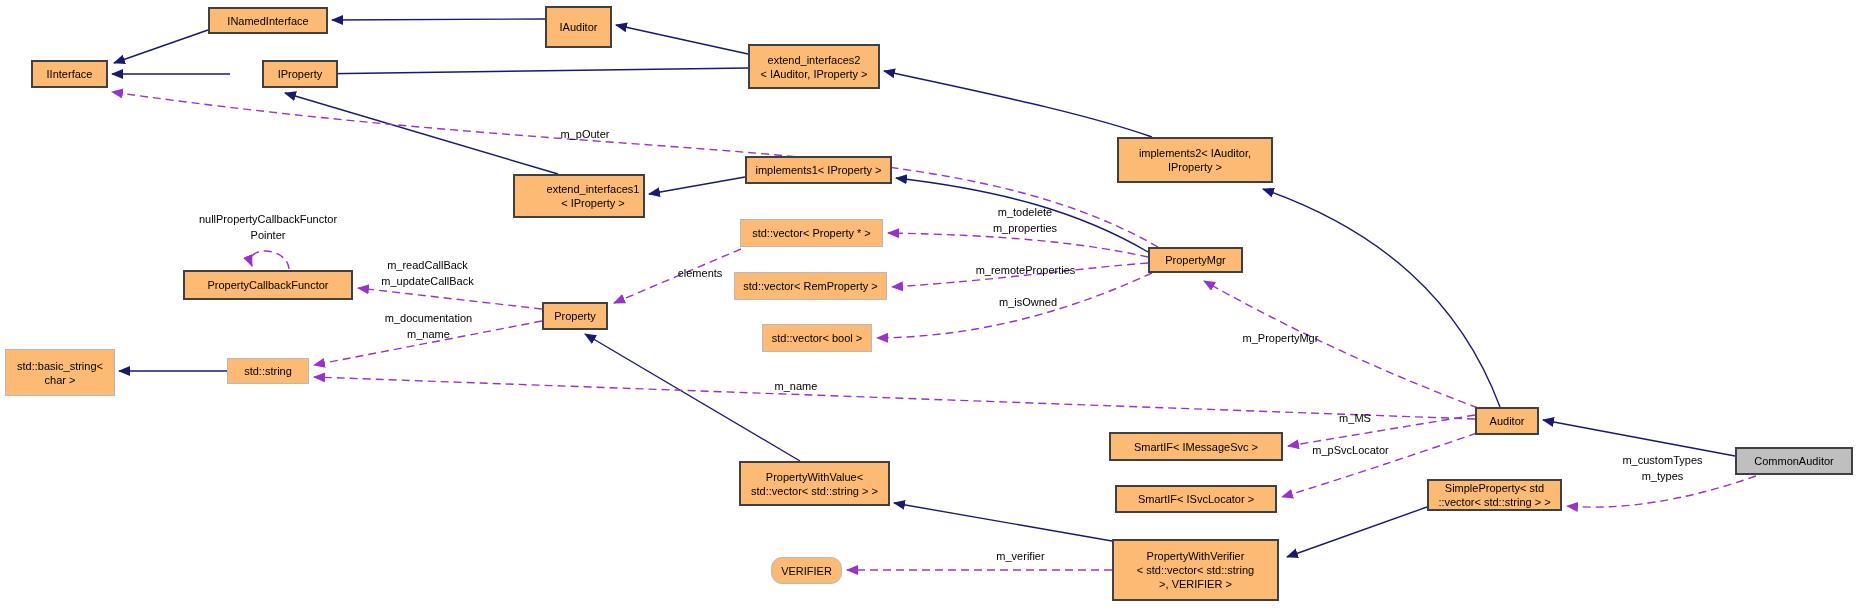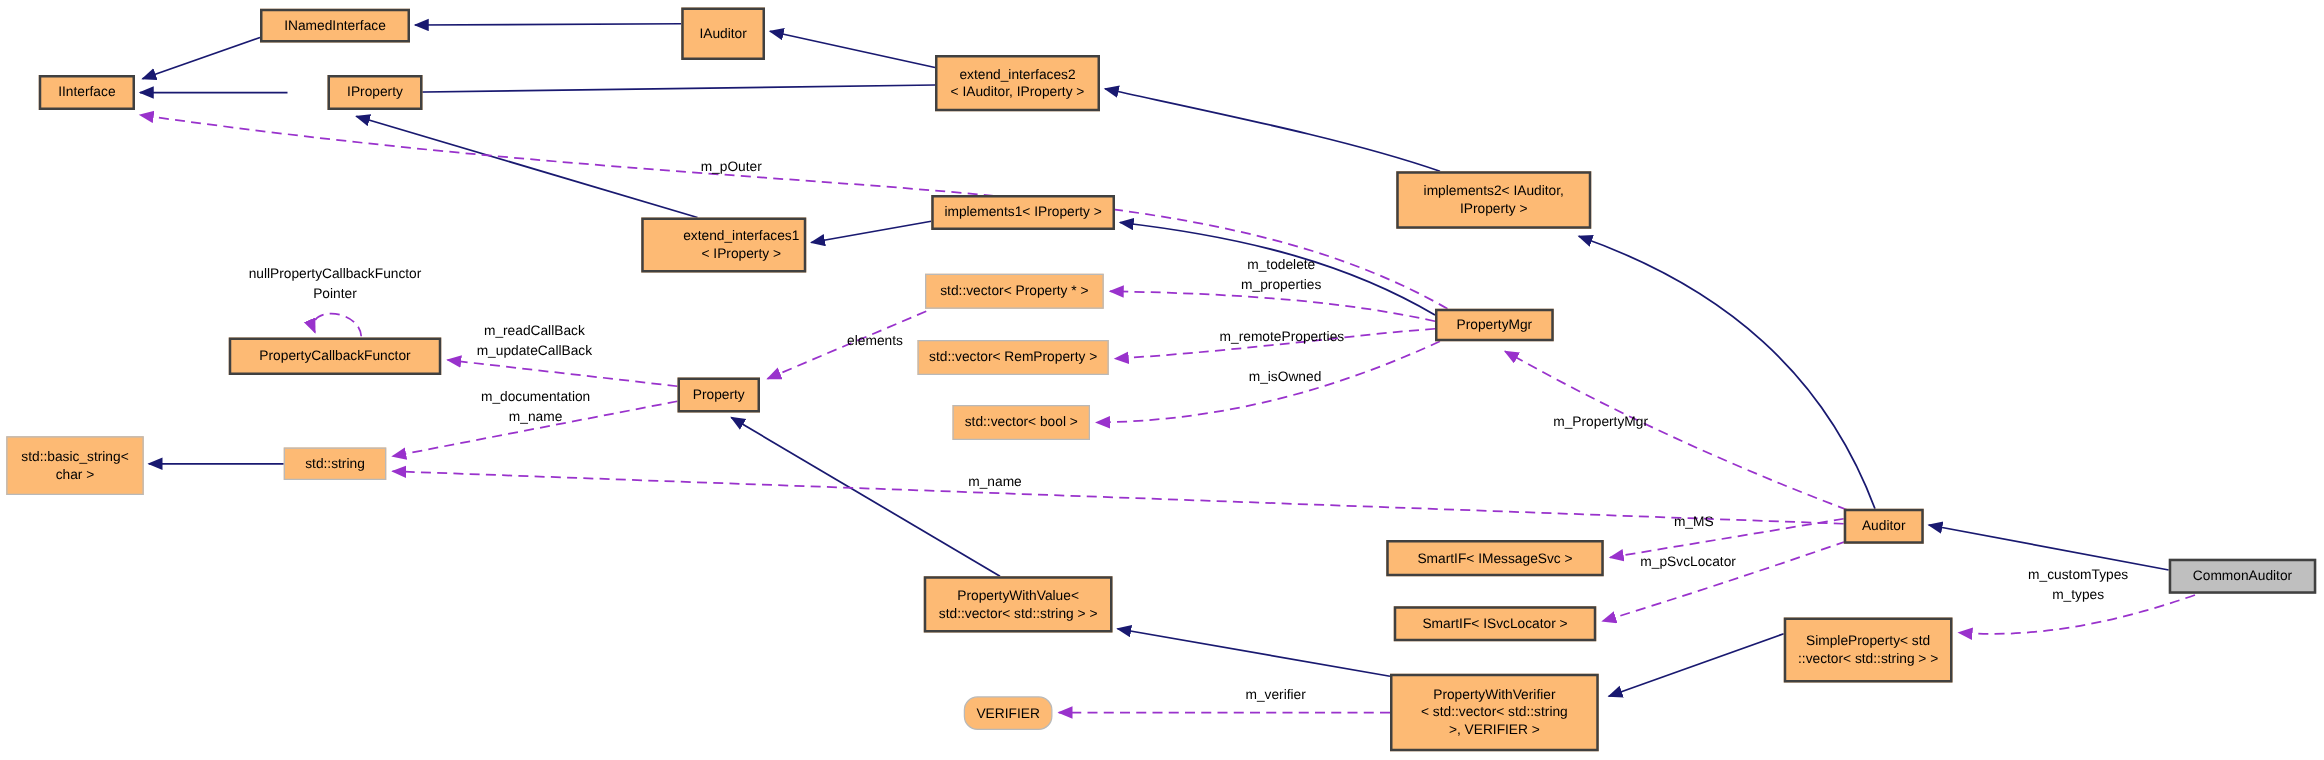--- a/index.html
+++ b/index.html
@@ -111,19 +111,19 @@
     <div class="node class" style="left: 183px; top: 270px; width: 170px; height: 30px;">PropertyCallbackFunctor</div>
     <div class="node external" style="left: 227px; top: 358px; width: 82px; height: 26px;">std::string</div>
     <div class="node external" style="left: 5px; top: 349px; width: 110px; height: 47px;">std::basic_string&lt;
 char &gt;</div>
     <div class="node class" style="left: 739px; top: 461px; width: 151px; height: 45px;">PropertyWithValue&lt;
 std::vector&lt; std::string &gt; &gt;</div>
     <div class="node external" style="left: 771px; top: 557px; width: 71px; height: 27px; border-radius: 11px;">VERIFIER</div>
     <div class="node class" style="left: 1112px; top: 539px; width: 167px; height: 62px;">PropertyWithVerifier
 &lt; std::vector&lt; std::string
 &gt;, VERIFIER &gt;</div>
-    <div class="node class" style="left: 1427px; top: 494px; width: 135px; height: 52px;">SimpleProperty&lt; std
+    <div class="node class" style="left: 1427px; top: 479px; width: 135px; height: 32px;">SimpleProperty&lt; std
 ::vector&lt; std::string &gt; &gt;</div>
     <div class="node class" style="left: 1109px; top: 432px; width: 174px; height: 29px;">SmartIF&lt; IMessageSvc &gt;</div>
     <div class="node class" style="left: 1115px; top: 485px; width: 162px; height: 28px;">SmartIF&lt; ISvcLocator &gt;</div>
     <div class="node class" style="left: 1475px; top: 407px; width: 64px; height: 28px;">Auditor</div>
     <div class="node highlight" style="left: 1735px; top: 447px; width: 118px; height: 28px;">CommonAuditor</div>
   </div>
 
 </body></html>

